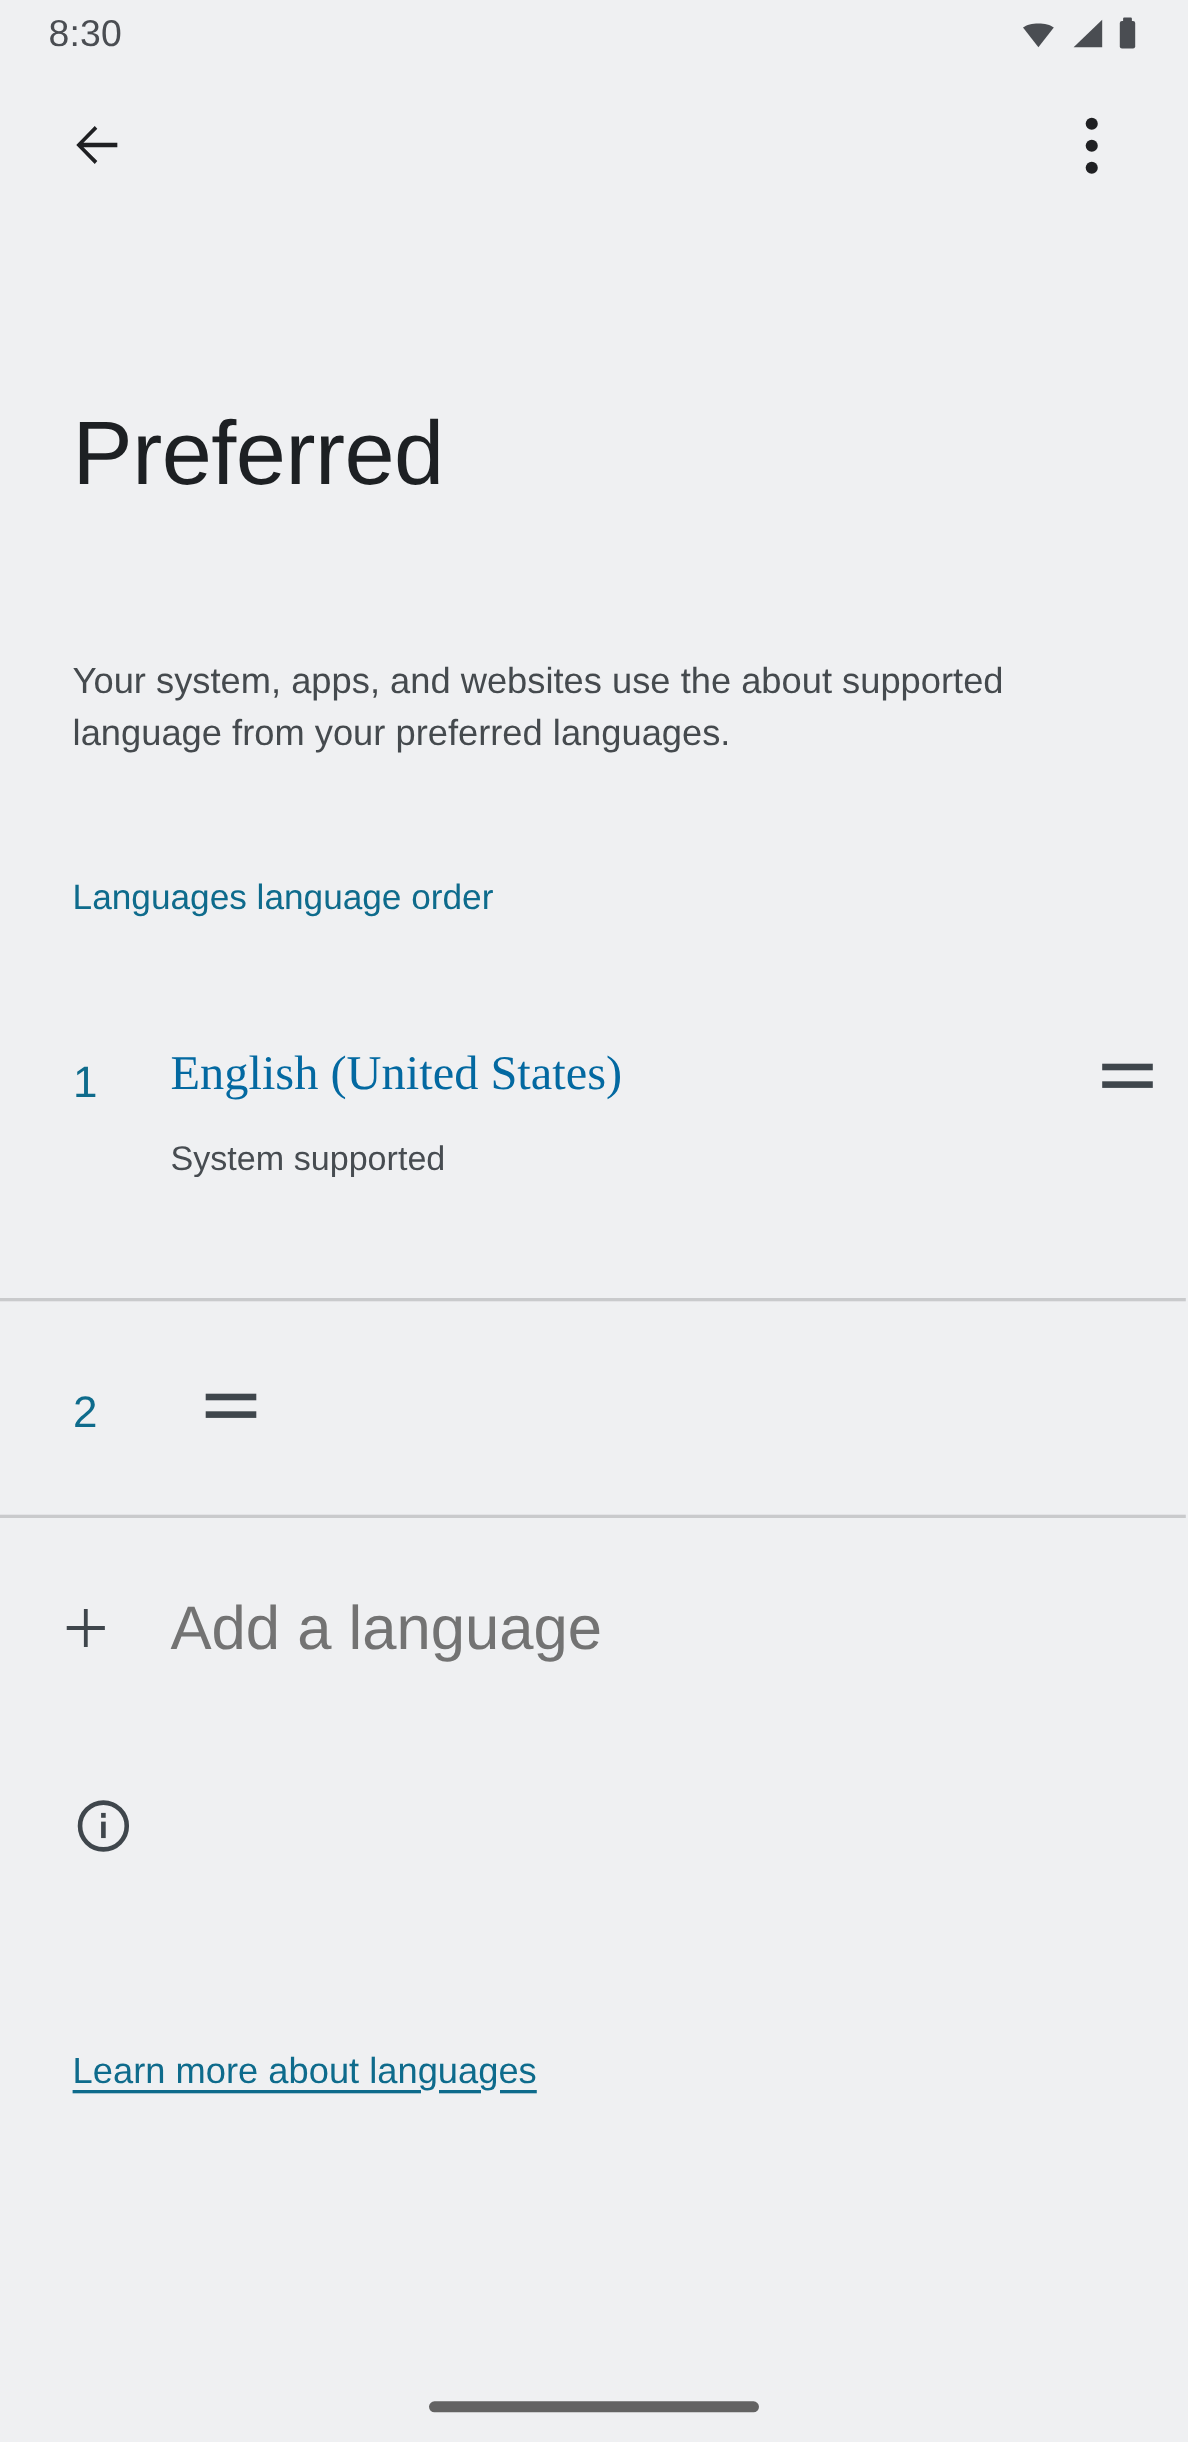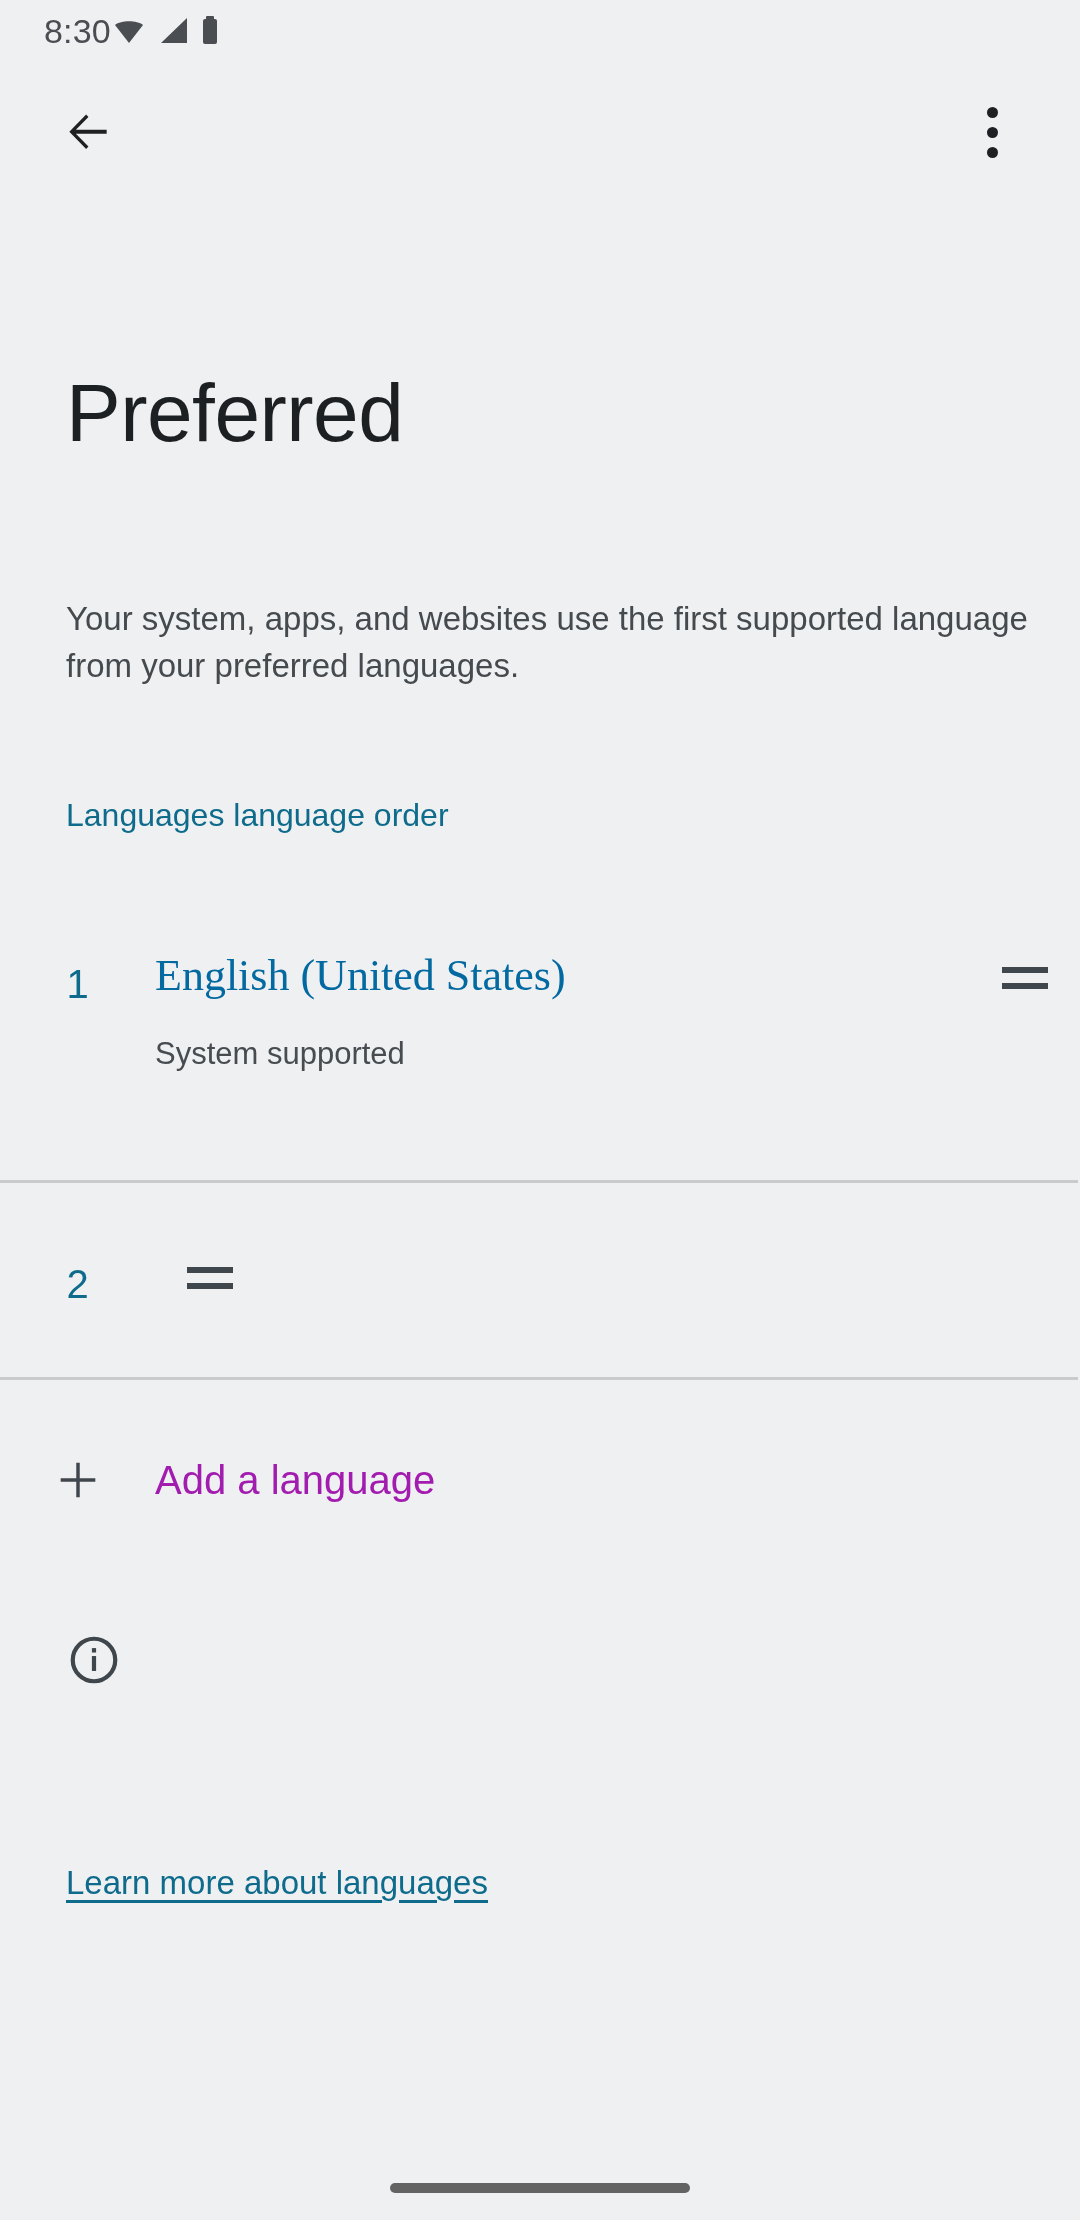--- a/index.html
+++ b/index.html
@@ -20,20 +20,21 @@
   }
 
   
   #status-bar {
     position: absolute;
     top: 0; left: 0;
     width: 1080px;
     height: 62px;
     display: flex;
     align-items: center;
+    justify-content: space-between;
     padding: 0 44px 0 44px;
   }
   #status-clock {
     font-size: 34px;
     color: #4a4d52;
     letter-spacing: 0.2px;
     line-height: 1;
   }
   #status-icons {
     display: flex;
@@ -190,22 +191,22 @@
     align-items: center;
   }
   #add-icon-wrap {
     width: 155px;
     flex: 0 0 155px;
     display: flex;
     align-items: center;
     justify-content: center;
   }
   #add-language-label {
-    font-size: 40px;
-    color: #a21caf;
+    font-size: 56px;
+    color: #737373;
     line-height: 1;
   }
 
   
   #footer-info-icon {
     position: absolute;
     top: 1632px;
     left: 66px;
   }
   #footer-text {
@@ -268,21 +269,21 @@
       </svg>
     </div>
     <div id="overflow-button">
       <span class="dot"></span>
       <span class="dot"></span>
       <span class="dot"></span>
     </div>
   </div>
 
   <h1 id="page-title">Preferred</h1>
-  <p id="page-description">Your system, apps, and websites use the first supported language from your preferred languages.</p>
+  <p id="page-description">Your system, apps, and websites use the about supported language from your preferred languages.</p>
 
   <div id="section-header">Languages language order</div>
 
   <div id="language-list">
 
     <div class="lang-row row-a">
       <div class="lang-index">1</div>
       <div class="lang-texts">
         <div class="lang-title">English (United States)</div>
         <div class="lang-sub">System supported</div>

